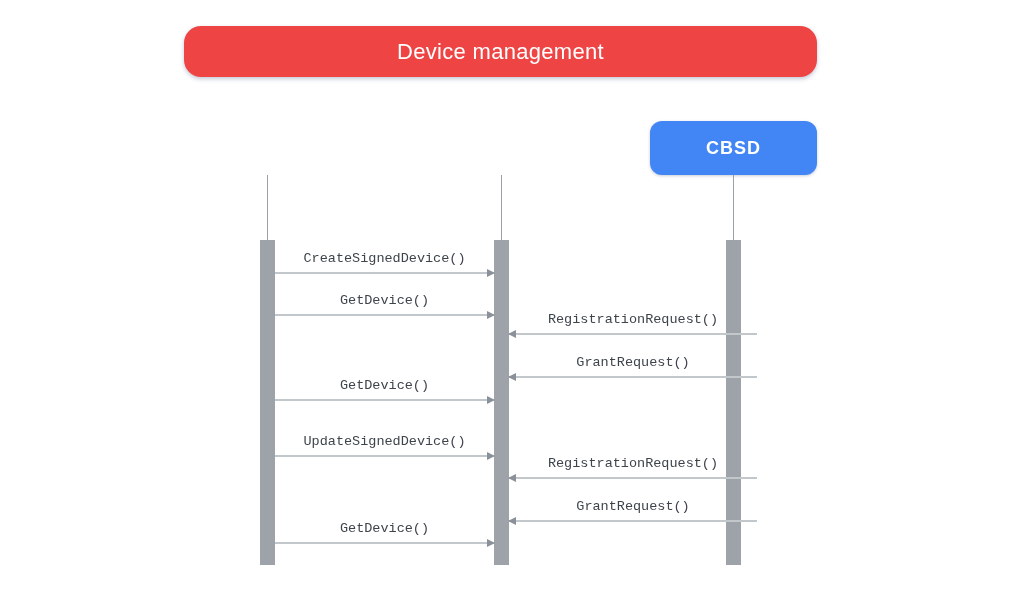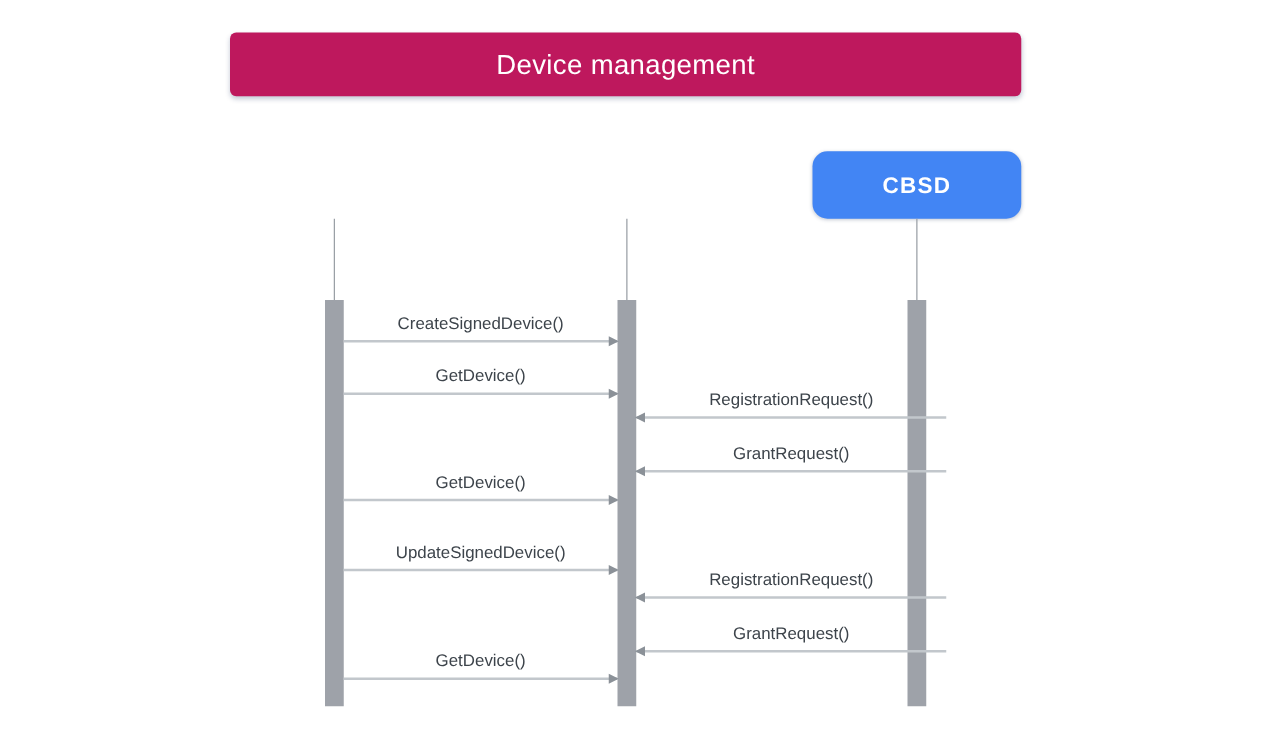--- a/index.html
+++ b/index.html
@@ -6,21 +6,21 @@
   html, body { background: #ffffff; }
   body {
     font-family: "Liberation Sans", "DejaVu Sans", sans-serif;
     width: 1024px; height: 600px; overflow: hidden; position: relative;
   }
   .canvas { position: absolute; left: 0; top: 0; width: 1024px; height: 600px; background: #ffffff; }
 
   
   .title-banner {
     position: absolute; left: 184px; top: 26px; width: 633px; height: 51px;
-    background: #be185d; border-radius: 5px;
+    background: #ef4444; border-radius: 17px;
     display: flex; align-items: center; justify-content: center;
     color: #ffffff; font-size: 22px; font-weight: 500; letter-spacing: 0.3px;
     box-shadow: 0 2px 4px rgba(20, 40, 90, 0.25);
   }
 
   
   .actor-box {
     position: absolute; top: 121px; height: 54px; border-radius: 12px;
     display: flex; align-items: center; justify-content: center;
     color: #ffffff; font-size: 18px; font-weight: bold; letter-spacing: 1px;
@@ -36,21 +36,21 @@
   .lifeline-sas    { left: 501px; }
   .lifeline-cbsd   { left: 733px; }
 
   
   .activation-bar { position: absolute; top: 240px; height: 325px; width: 15px; background: #9ea2a9; }
   .bar-client { left: 260px; }
   .bar-sas    { left: 494px; }
   .bar-cbsd   { left: 726px; }
 
   
-  .msg { position: absolute; }
+  .msg { position: absolute; font-family: Liberation Mono, monospace; }
   .msg-right { left: 275px; width: 219px; }
   .msg-left  { left: 509px; width: 248px; }
   .msg .label {
     display: block; width: 100%; text-align: center;
     font-size: 13.5px; color: #3d444b; height: 17px; line-height: 17px;
     white-space: nowrap;
   }
   .msg .line { position: relative; margin-top: 5px; height: 1.5px; background: #c2c7cc; }
   .msg .head { position: absolute; width: 0; height: 0; top: -3.5px; }
   .msg-right .head {

